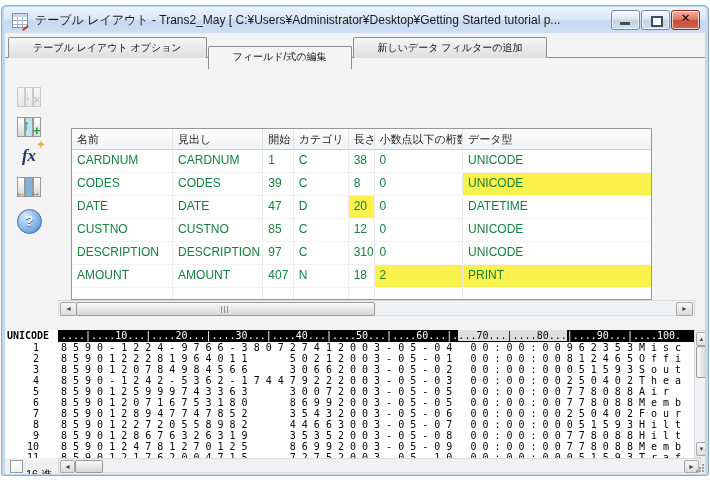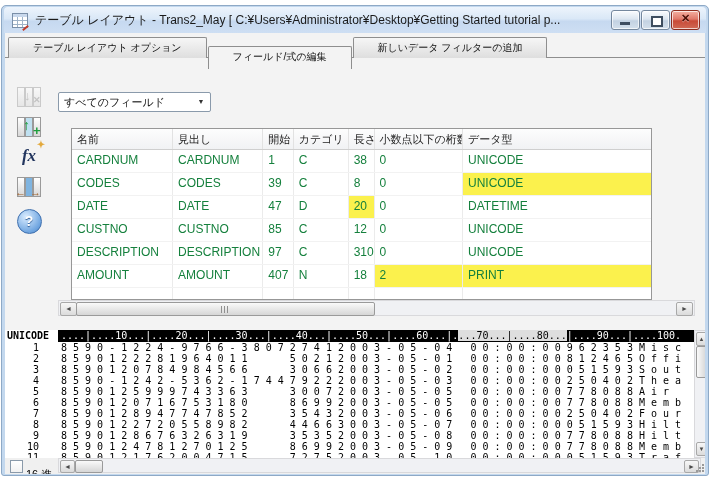--- a/index.html
+++ b/index.html
@@ -139,24 +139,20 @@
       <div class="toolbtn" style="top:144px;">
         <span class="cols"><i></i><i style="background:#7FB4E0;"></i><i></i>
           <span class="ov" style="left:-2px;top:9px;color:#A0622D;font-size:11px;">←</span>
           <span class="ov" style="left:13px;top:9px;color:#A0622D;font-size:11px;">→</span>
         </span>
       </div>
       <div class="toolbtn" style="top:176px;">
         <div class="helpbtn">?</div>
       </div>
 
-      <div class="combo">
-        <span>すべてのフィールド</span>
-        <span class="arrow">▼</span>
-      </div>
 
       <div class="ftable">
         <div class="thead">
             <div class="th c0">名前</div>
             <div class="th c1">見出し</div>
             <div class="th c2">開始</div>
             <div class="th c3">カテゴリ</div>
             <div class="th c4">長さ</div>
             <div class="th c5">小数点以下の桁数</div>
             <div class="th c6">データ型</div>

